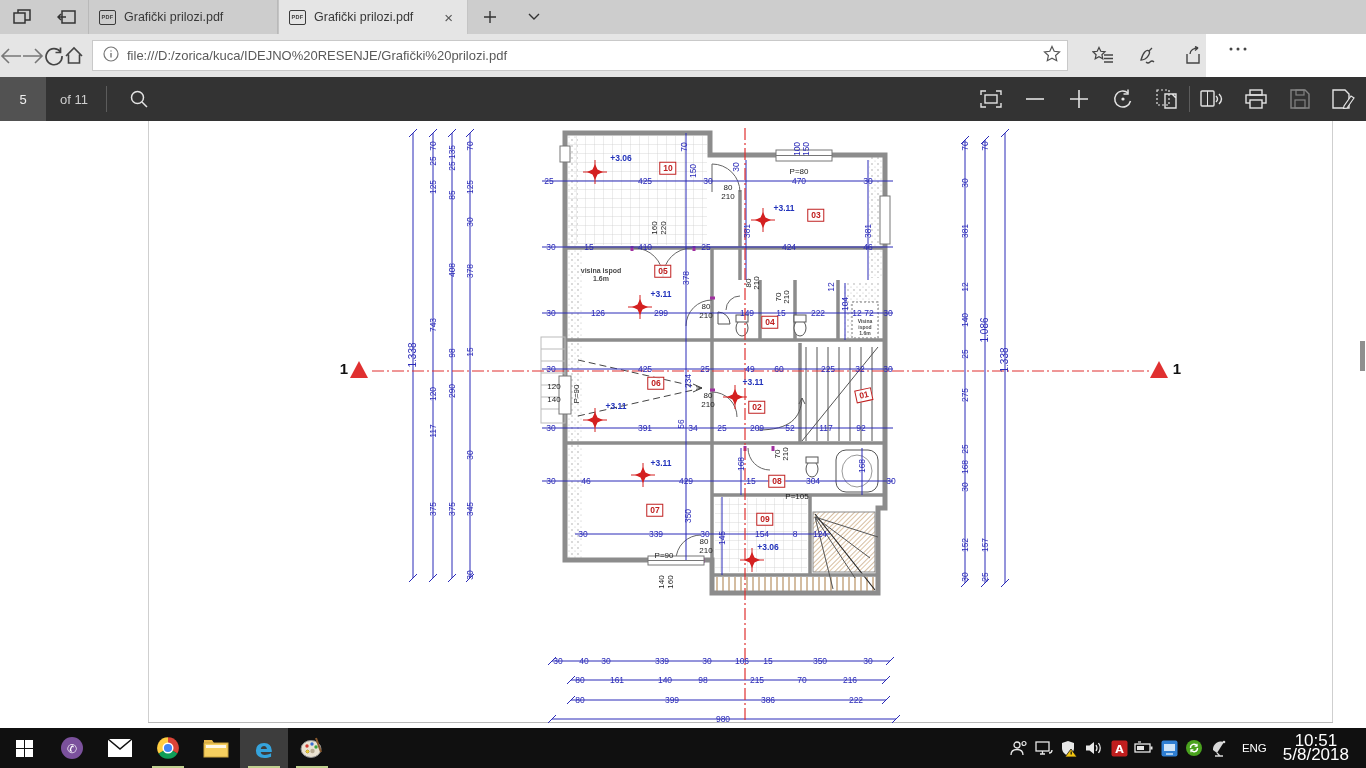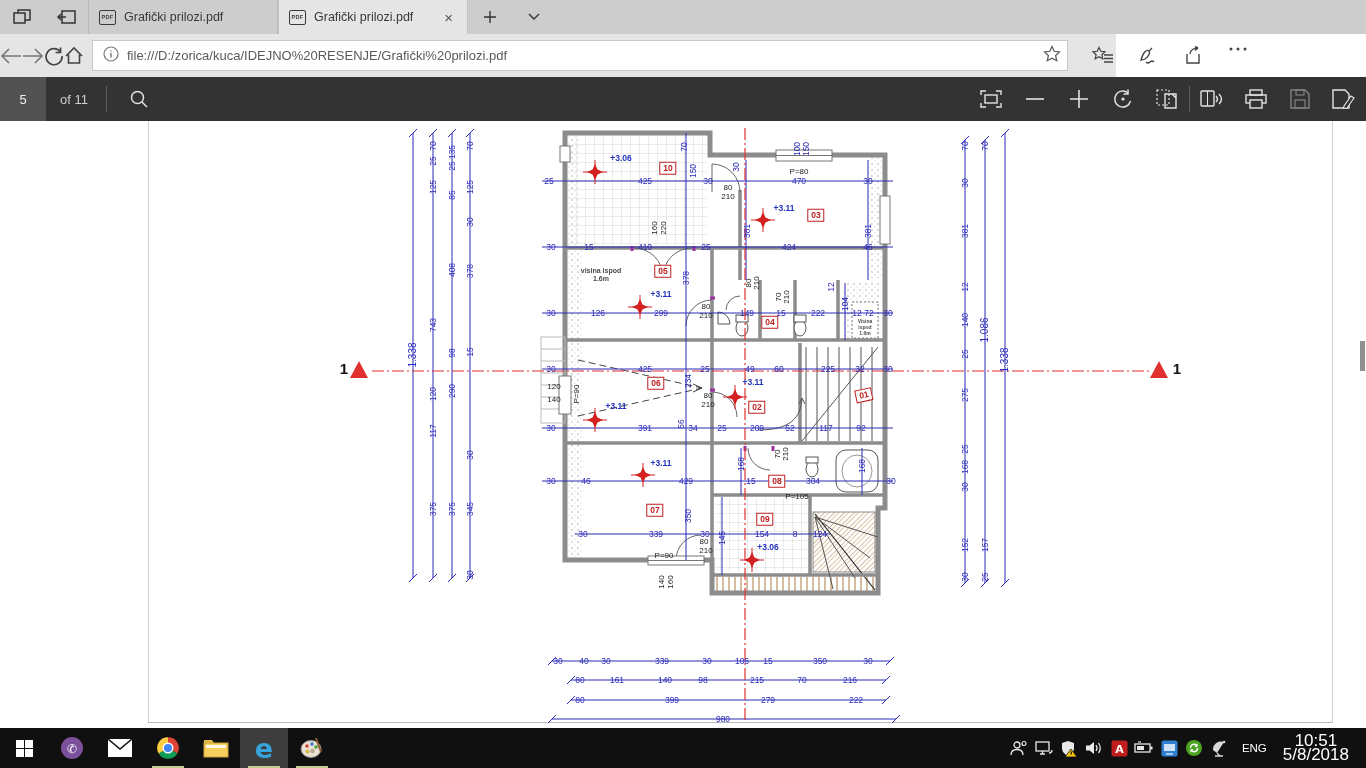--- a/index.html
+++ b/index.html
@@ -10,21 +10,21 @@
   .tabbar { position:absolute; left:0; top:0; width:1366px; height:34px; background:#cdcdcd; display:flex; align-items:stretch; }
   .tb-btn { width:44px; display:flex; align-items:center; justify-content:center; color:#333; cursor:default; }
   .tb-btn svg { display:block; }
   .tab { display:flex; align-items:center; gap:8px; width:190px; padding:0 10px; font-size:12.5px; color:#383838; border-right:1px solid #b9b9b9; border-left:1px solid #b9b9b9; }
   .tab .t-title { overflow:hidden; white-space:nowrap; flex:1; }
   .tab.active { background:#e5e5e5; border-color:#c4c4c4; }
   .tab .close { font-size:15px; color:#555; padding:0 4px; }
   .pdfico { width:17px; height:15px; border:1.4px solid #3a3a3a; border-radius:2px; position:relative; flex:0 0 auto; font-size:5.5px; font-weight:bold; color:#3a3a3a; display:flex; align-items:center; justify-content:center; letter-spacing:.3px; }
 
   
-  .addrbar { position:absolute; left:0; top:34px; width:1116px; height:43px; background:#e5e5e5; display:flex; align-items:center; }
+  .addrbar { position:absolute; left:0; top:34px; width:1206px; height:43px; background:#e5e5e5; display:flex; align-items:center; }
   .nav-ic { width:46px; display:flex; justify-content:center; color:#4d4d4d; }
   .urlbox { height:31px; background:#fff; border:1px solid #c9c9c9; display:flex; align-items:center; flex:0 0 976px; margin-left:8px; padding:0 6px 0 10px; }
   .urlbox .url { flex:1; font-size:13px; color:#5a5a5a; white-space:nowrap; overflow:hidden; }
   .abar-right { display:flex; margin-left:12px; }
   .abar-right .nav-ic { width:45px; }
 
   
   .pdfbar { position:absolute; left:0; top:77px; width:1366px; height:44px; background:#333333; display:flex; align-items:center; color:#e3e3e3; }
   .pagebox { width:46px; height:44px; background:#525252; color:#f0f0f0; font-size:13px; display:flex; align-items:center; justify-content:center; }
   .ofn { font-size:13px; color:#cfcfcf; margin:0 18px 0 14px; }
@@ -427,21 +427,21 @@
         <div class="pl c-d" style="left: 868px; top: 540px; transform: translate(-50%, -50%);">30</div>
         <div class="pl c-d" style="left: 580px; top: 559px; transform: translate(-50%, -50%);">80</div>
         <div class="pl c-d" style="left: 617px; top: 559px; transform: translate(-50%, -50%);">161</div>
         <div class="pl c-d" style="left: 665px; top: 559px; transform: translate(-50%, -50%);">140</div>
         <div class="pl c-d" style="left: 703px; top: 559px; transform: translate(-50%, -50%);">98</div>
         <div class="pl c-d" style="left: 757px; top: 559px; transform: translate(-50%, -50%);">215</div>
         <div class="pl c-d" style="left: 802px; top: 559px; transform: translate(-50%, -50%);">70</div>
         <div class="pl c-d" style="left: 850px; top: 559px; transform: translate(-50%, -50%);">216</div>
         <div class="pl c-d" style="left: 580px; top: 579px; transform: translate(-50%, -50%);">80</div>
         <div class="pl c-d" style="left: 655px; top: 579px; transform: translate(-50%, -50%); margin-left: 17px;">399</div>
-        <div class="pl c-d" style="left: 768px; top: 579px; transform: translate(-50%, -50%);">279</div>
+        <div class="pl c-d" style="left: 768px; top: 579px; transform: translate(-50%, -50%);">386</div>
         <div class="pl c-d" style="left: 856px; top: 579px; transform: translate(-50%, -50%);">222</div>
         <div class="pl c-d" style="left: 723px; top: 598px; transform: translate(-50%, -50%);">980</div>
         <div class="pl c-d" style="left: 549px; top: 60px; transform: translate(-50%, -50%);">25</div>
         <div class="pl c-d" style="left: 645px; top: 60px; transform: translate(-50%, -50%);">425</div>
         <div class="pl c-d" style="left: 708px; top: 60px; transform: translate(-50%, -50%);">30</div>
         <div class="pl c-d" style="left: 799px; top: 60px; transform: translate(-50%, -50%);">470</div>
         <div class="pl c-d" style="left: 868px; top: 60px; transform: translate(-50%, -50%);">30</div>
         <div class="pl c-d" style="left: 551px; top: 126px; transform: translate(-50%, -50%);">30</div>
         <div class="pl c-d" style="left: 589px; top: 126px; transform: translate(-50%, -50%);">15</div>
         <div class="pl c-d" style="left: 645px; top: 126px; transform: translate(-50%, -50%);">410</div>

